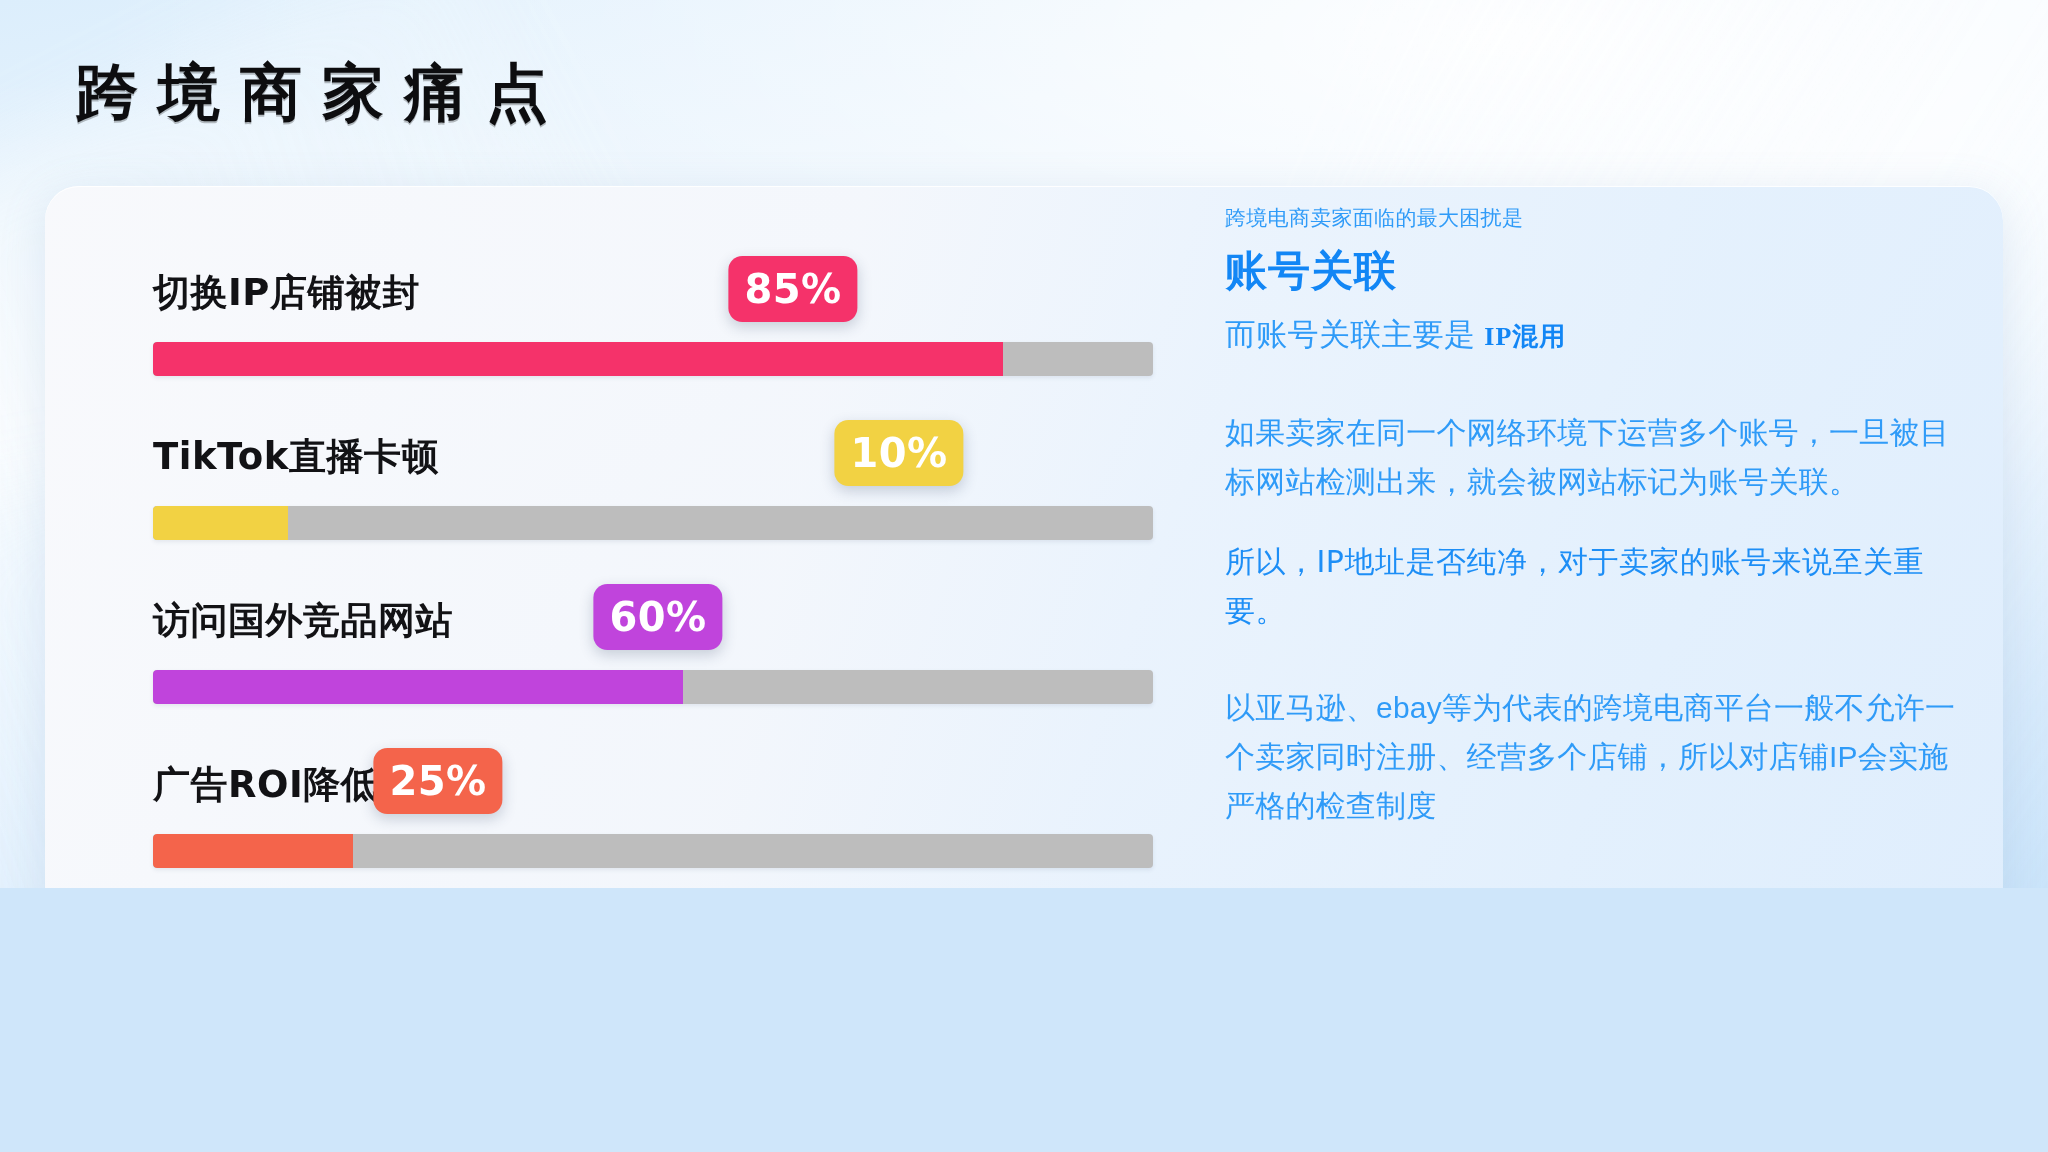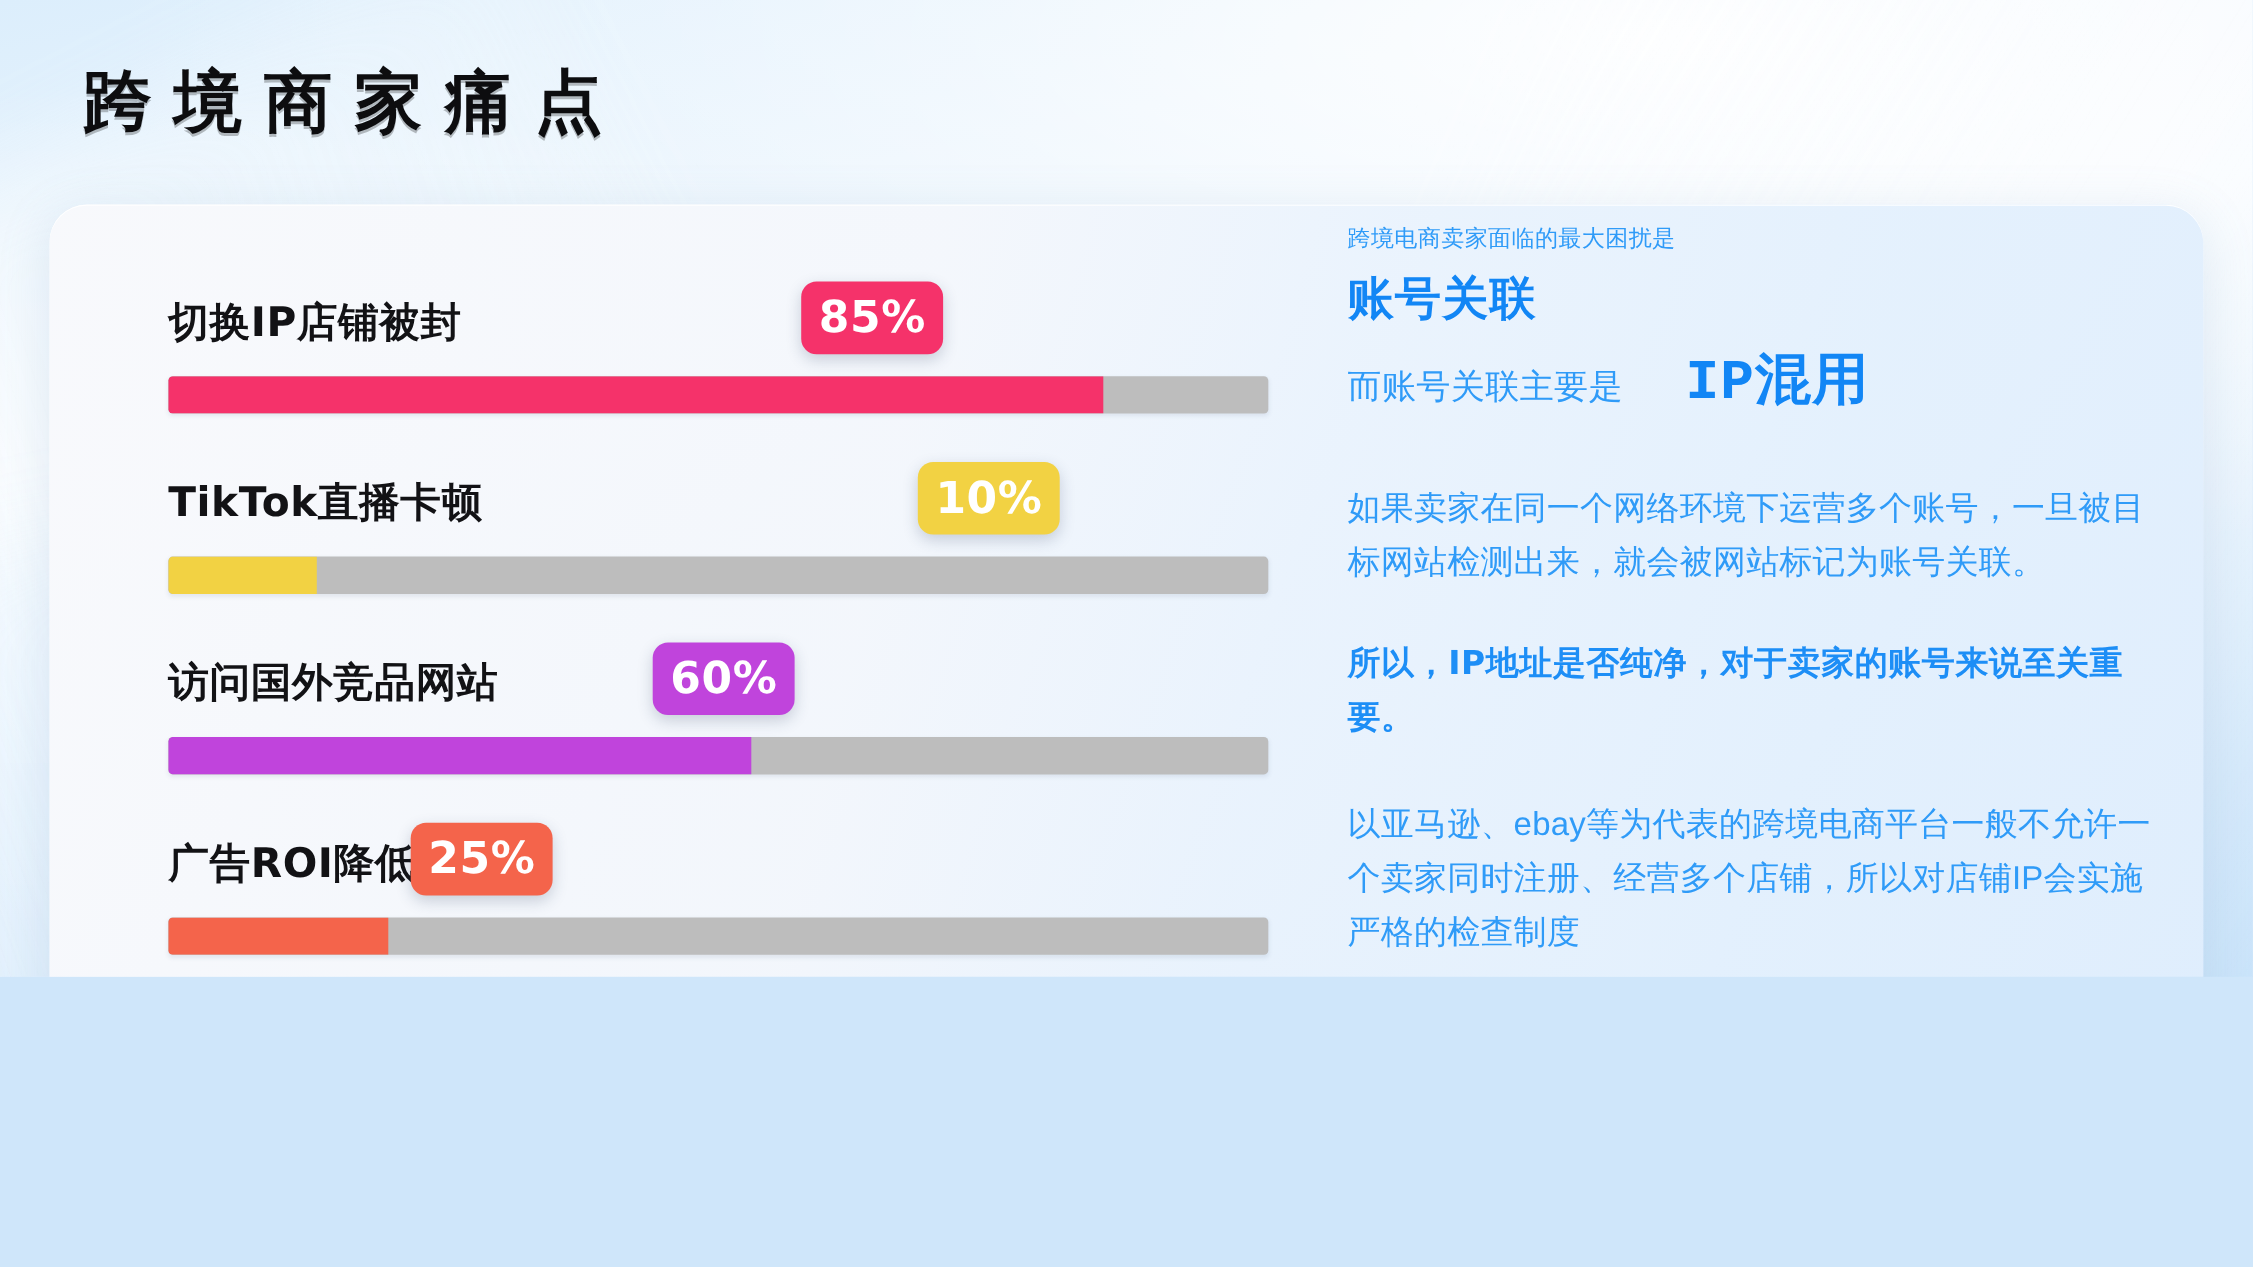--- a/index.html
+++ b/index.html
@@ -190,39 +190,38 @@
   }
   .lead-mixed {
     font-size: 31px;
     line-height: 1.5;
     color: #2f9bf8;
     font-weight: 500;
     margin-top: 12px;
     letter-spacing: .3px;
   }
   .lead-mixed .hl {
-    font-size: 51px;
+    font-size: 26px;
     font-weight: 900;
     color: #1286f5;
     letter-spacing: 1px;
-    font-family: Liberation Mono, monospace;
-    margin-left: 48px;
+    font-family: Liberation Serif, serif;
   }
 
   .para {
     font-size: 30px;
     line-height: 1.63;
     color: #2f9bf8;
     font-weight: 500;
     letter-spacing: .2px;
   }
   .para.p1 { margin-top: 50px; }
   .para.p2 {
-    margin-top: 44px;
-    font-weight: 700;
+    margin-top: 32px;
+    font-weight: 400;
     color: #1d8ef6;
     font-family: "DejaVu Sans", "Liberation Sans", sans-serif;
     letter-spacing: .5px;
   }
   .para.p3 { margin-top: 48px; }
 </style>
 </head>
 <body>
 
 <div id="slide">

